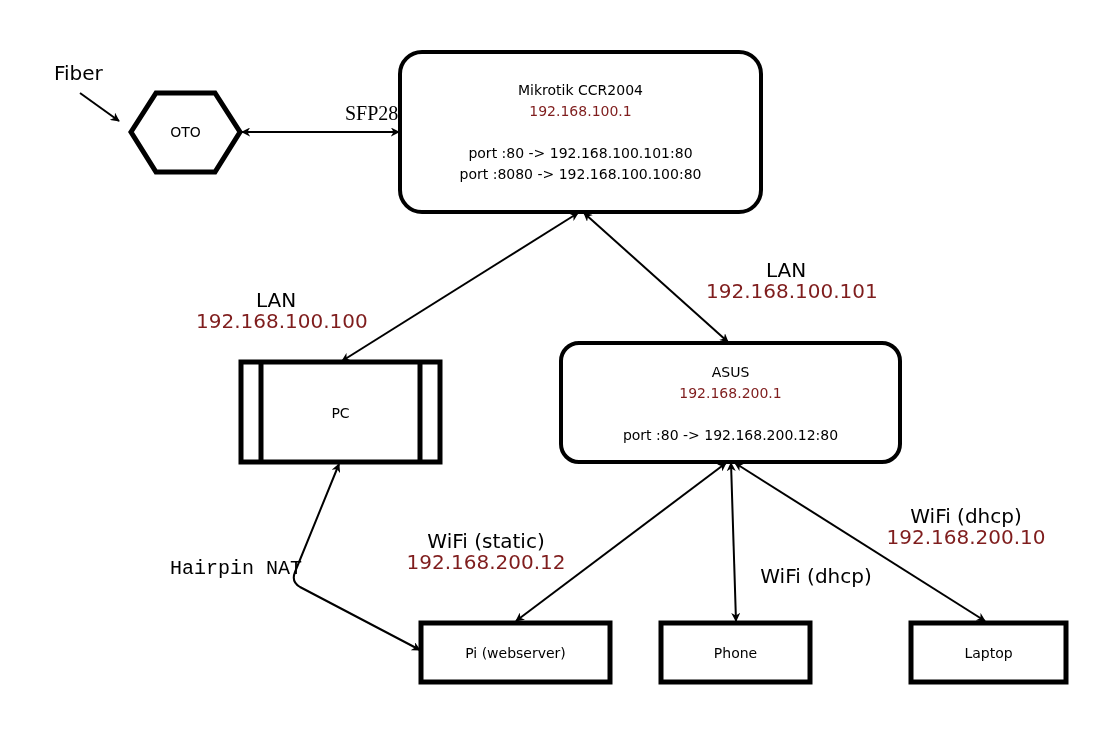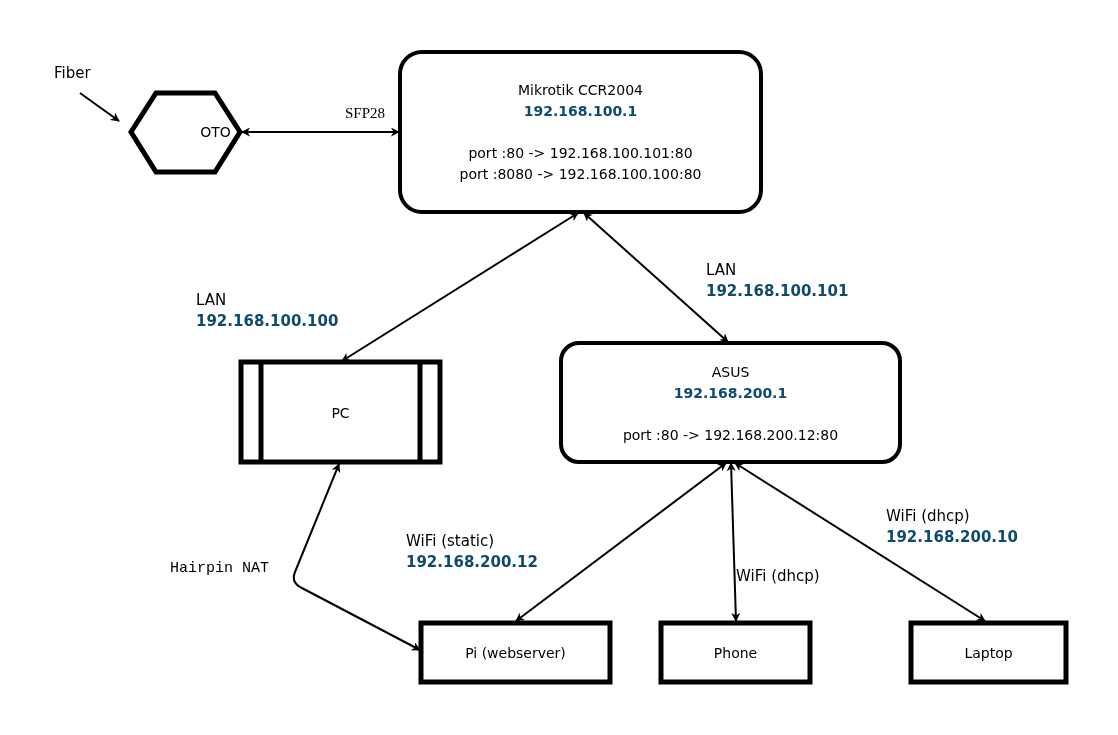--- a/index.html
+++ b/index.html
@@ -1,19 +1,19 @@
 <!DOCTYPE html>
 <html><head>
   <meta charset="utf-8">
   <style>
     html, body { margin: 0; padding: 0; background: #ffffff; }
     body { width: 1118px; height: 735px; position: relative; overflow: hidden; font-family: "DejaVu Sans", sans-serif; }
     svg { position: absolute; left: 0; top: 0; }
-    .lbl { position: absolute; font-size: 15px; color: #000; white-space: nowrap; text-align: left; line-height: 21px; }
-    .red { color: #0c4a6e; font-weight: bold; }
+    .lbl { position: absolute; font-size: 20px; color: #000; white-space: nowrap; text-align: center; line-height: 21px; }
+    .red { color: #7f1d1d; }
     .node-text { position: absolute; text-align: center; font-size: 14px; line-height: 21px; white-space: nowrap; }
   </style>
 </head>
 <body>
 
 <svg width="1118" height="735" viewBox="0 0 1118 735">
   <defs>
     <marker id="arr" viewBox="0 0 10 10" refX="9" refY="5" markerWidth="9" markerHeight="9" orient="auto-start-reverse" markerUnits="userSpaceOnUse">
       <path d="M0,0 L10,5 L0,10 L3,5 z" fill="#000"></path>
     </marker>
@@ -63,21 +63,21 @@
 
 <div class="lbl" style="left:736px; top:566px; width:160px;">
   <div>WiFi (dhcp)</div>
 </div>
 
 <div class="lbl" style="left:886px; top:506px; width:160px;">
   <div>WiFi (dhcp)</div>
   <div class="red">192.168.200.10</div>
 </div>
 
-<div class="node-text" style="left:131px; top:122px; width:109px;margin-left:30px;">OTO</div>
+<div class="node-text" style="left:131px; top:122px; width:109px;">OTO</div>
 
 <div class="node-text" style="left:400px; top:80px; width:361px;">
   <div>Mikrotik CCR2004</div>
   <div class="red">192.168.100.1</div>
   <div style="height:21px;"></div>
   <div>port :80 -&gt; 192.168.100.101:80</div>
   <div>port :8080 -&gt; 192.168.100.100:80</div>
 </div>
 
 <div class="node-text" style="left:241px; top:403px; width:199px;">PC</div>

